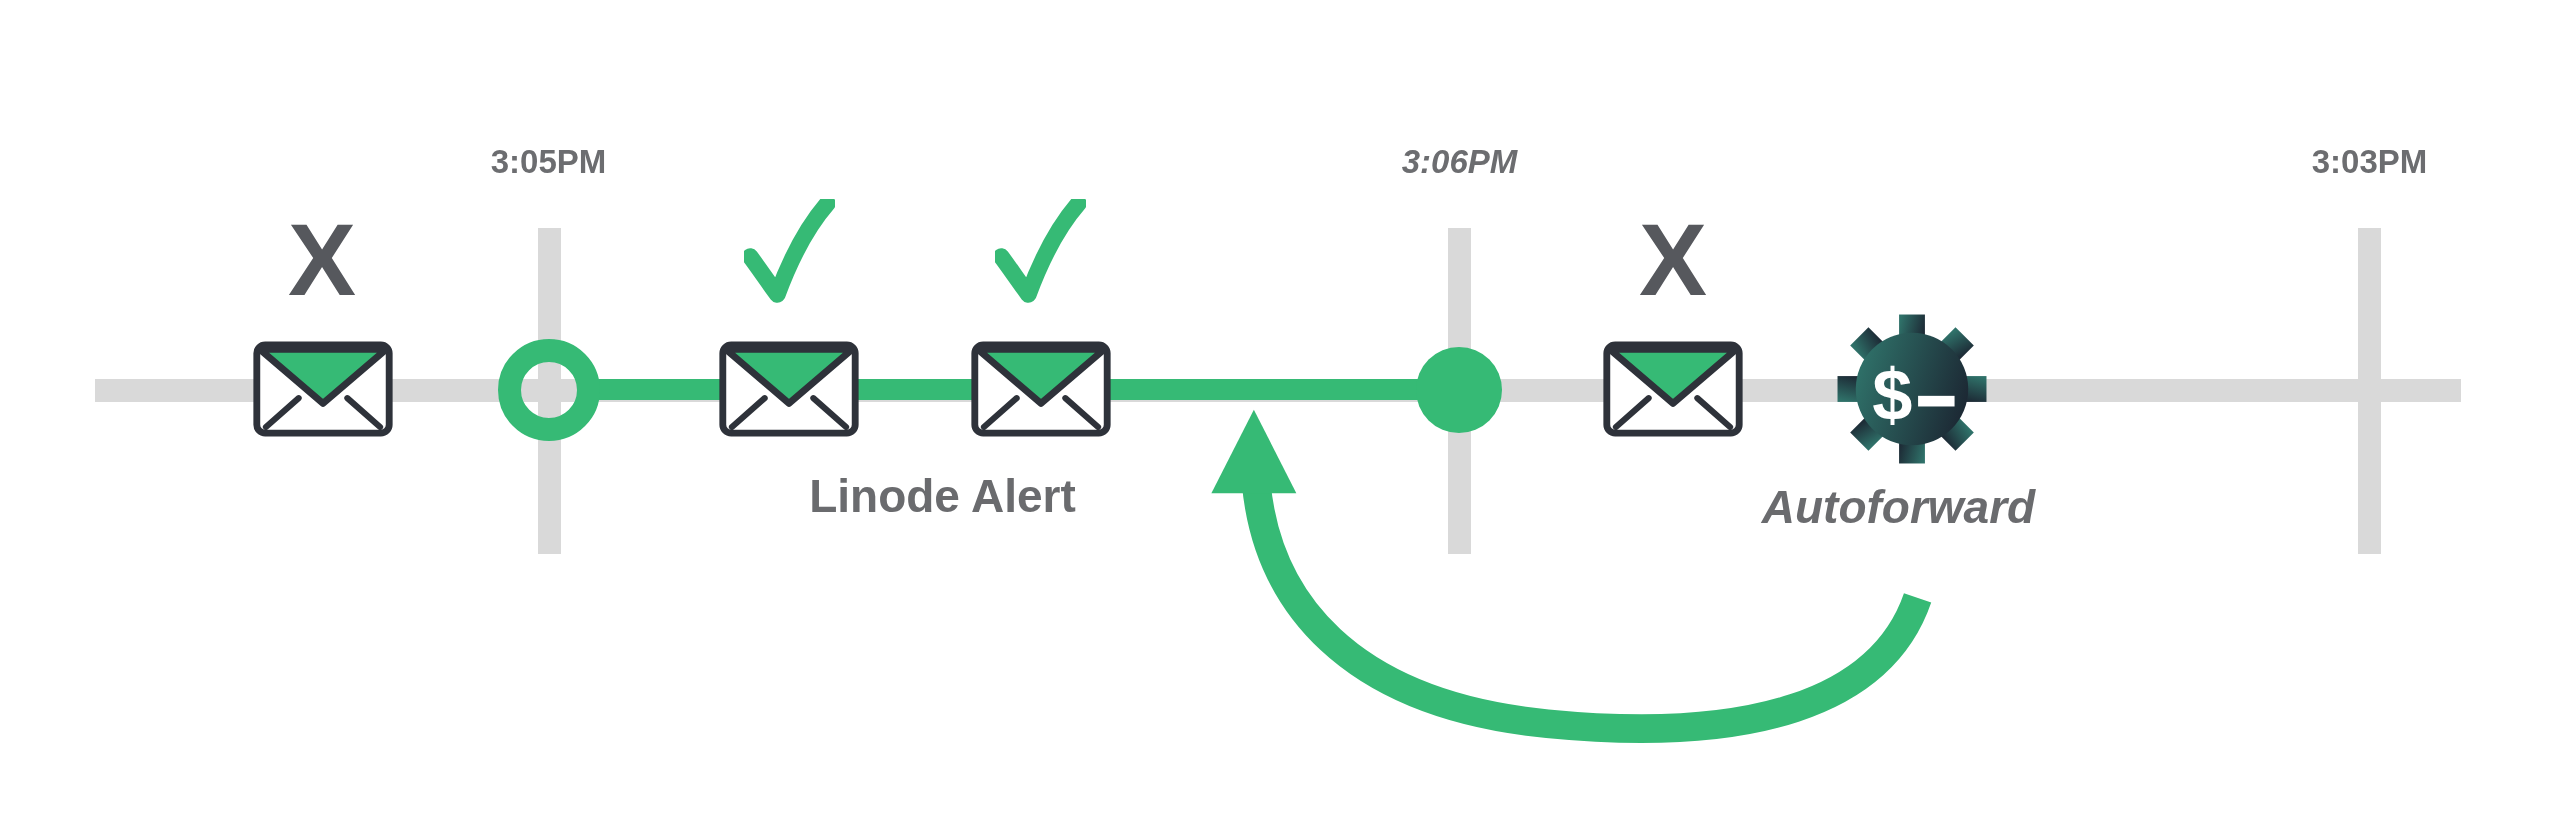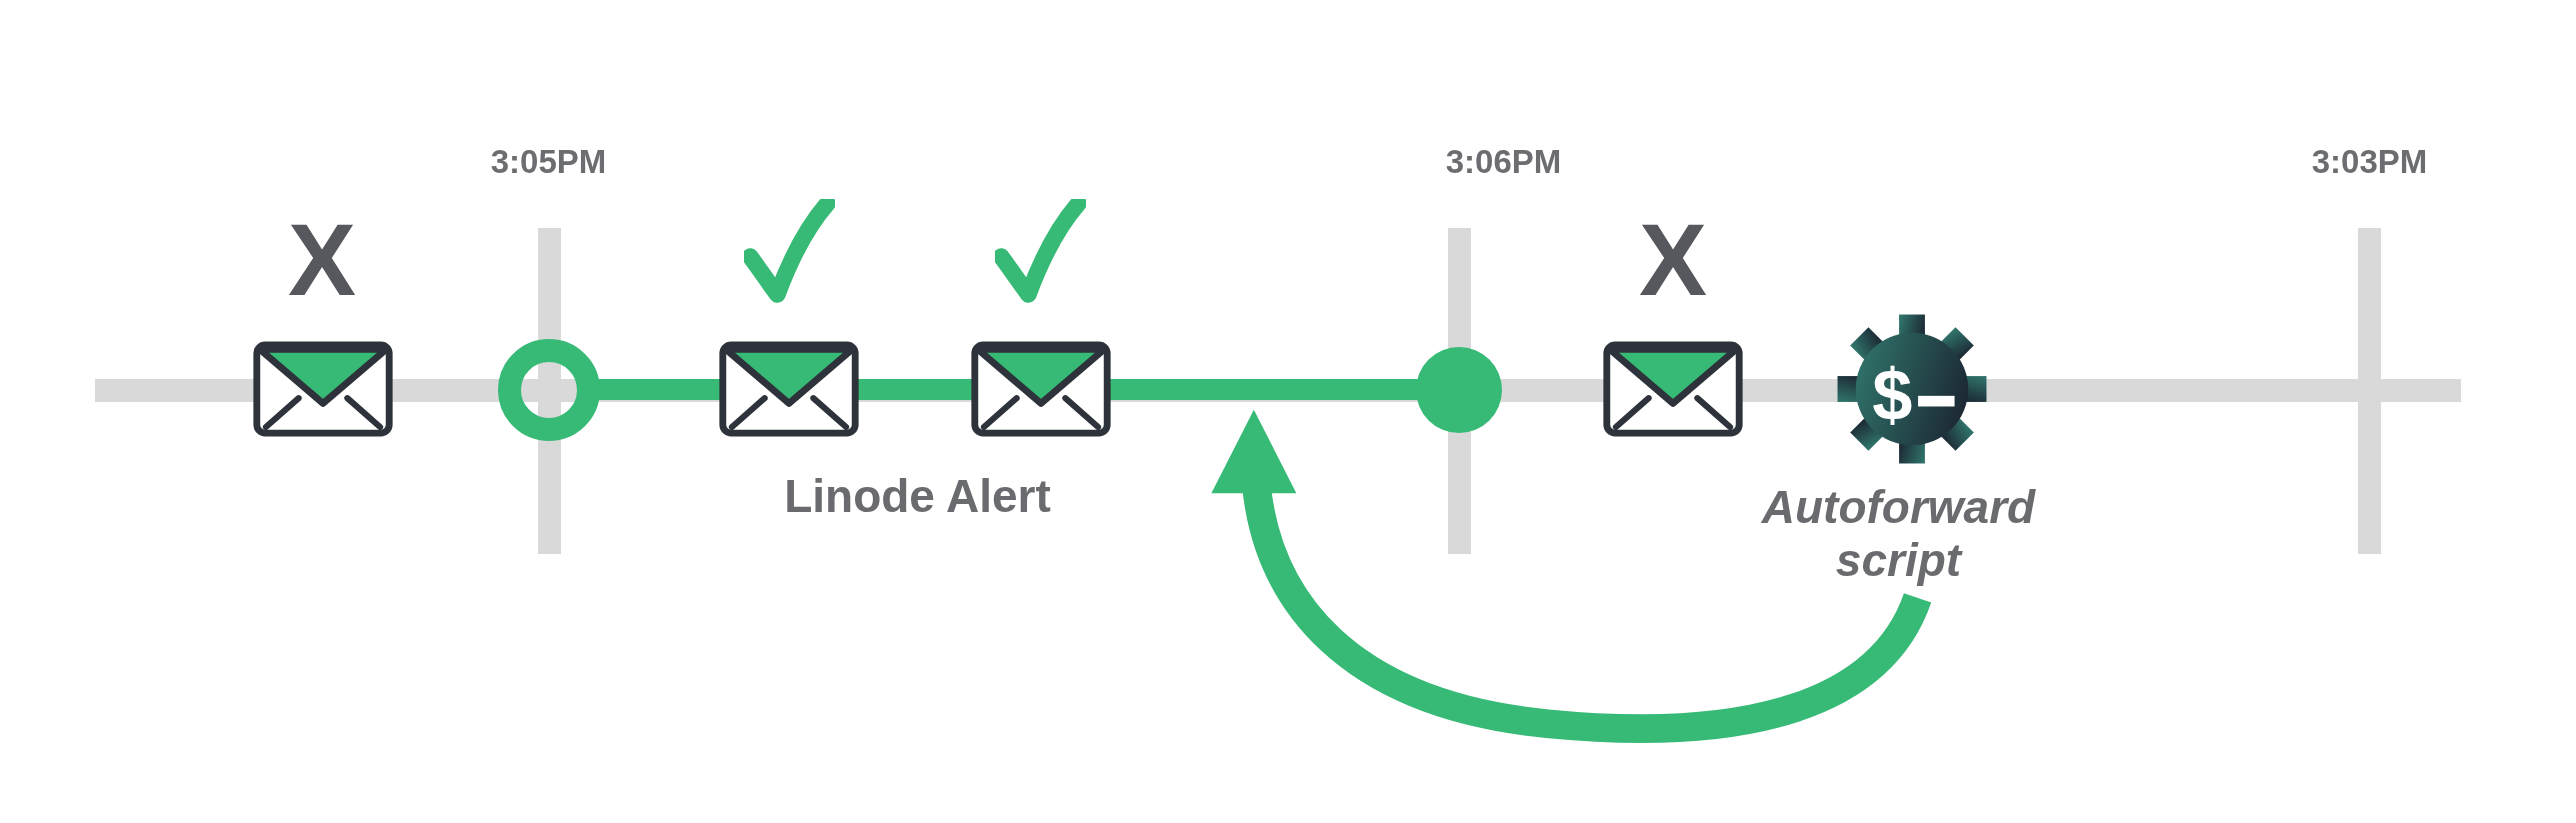--- a/index.html
+++ b/index.html
@@ -61,29 +61,29 @@
   .gear{left:1836px;top:313px;width:152px;height:152px;z-index:5;}
   
   .swoosh{left:0;top:0;width:2576px;height:824px;z-index:3;pointer-events:none;}
   
   .time-label{
     width:303px;top:140px;
     font-size:33px;font-weight:bold;line-height:44px;
     color:#6c6d70;text-align:center;z-index:6;white-space:nowrap;
   }
   .tl-305{left:397px;}
-  .tl-306{left:1352px;}
+  .tl-306{left:1308px;font-style:italic;}
   .tl-307{left:2218px;}
   .time-label.tl-event{left:1765px;top:231px;}
   .group-label{
     width:379px;
     font-size:46px;font-weight:bold;line-height:53px;
     color:#6a6b6e;text-align:center;z-index:6;white-space:nowrap;
   }
-  .gl-alerts{left:728px;top:470px;}
+  .gl-alerts{left:753px;top:470px;}
   .gl-script{left:1709px;top:481px;font-style:italic;}
 </style>
 </head>
 <body>
 
 <div class="canvas">
 
   <div class="abs track"></div>
 
   <div class="abs tick tick-305"></div>
@@ -162,17 +162,16 @@
 
   <div class="abs time-label tl-305">3:05PM</div>
   <div class="abs time-label tl-306">3:06PM</div>
   <div class="abs time-label tl-307">3:03PM</div>
 
   <div class="abs group-label gl-alerts">
     <div>Linode Alert</div>
   </div>
   <div class="abs group-label gl-script">
     <div>Autoforward</div>
-    <div>script</div>
   </div>
 
 </div>
 
 
 </body></html>

